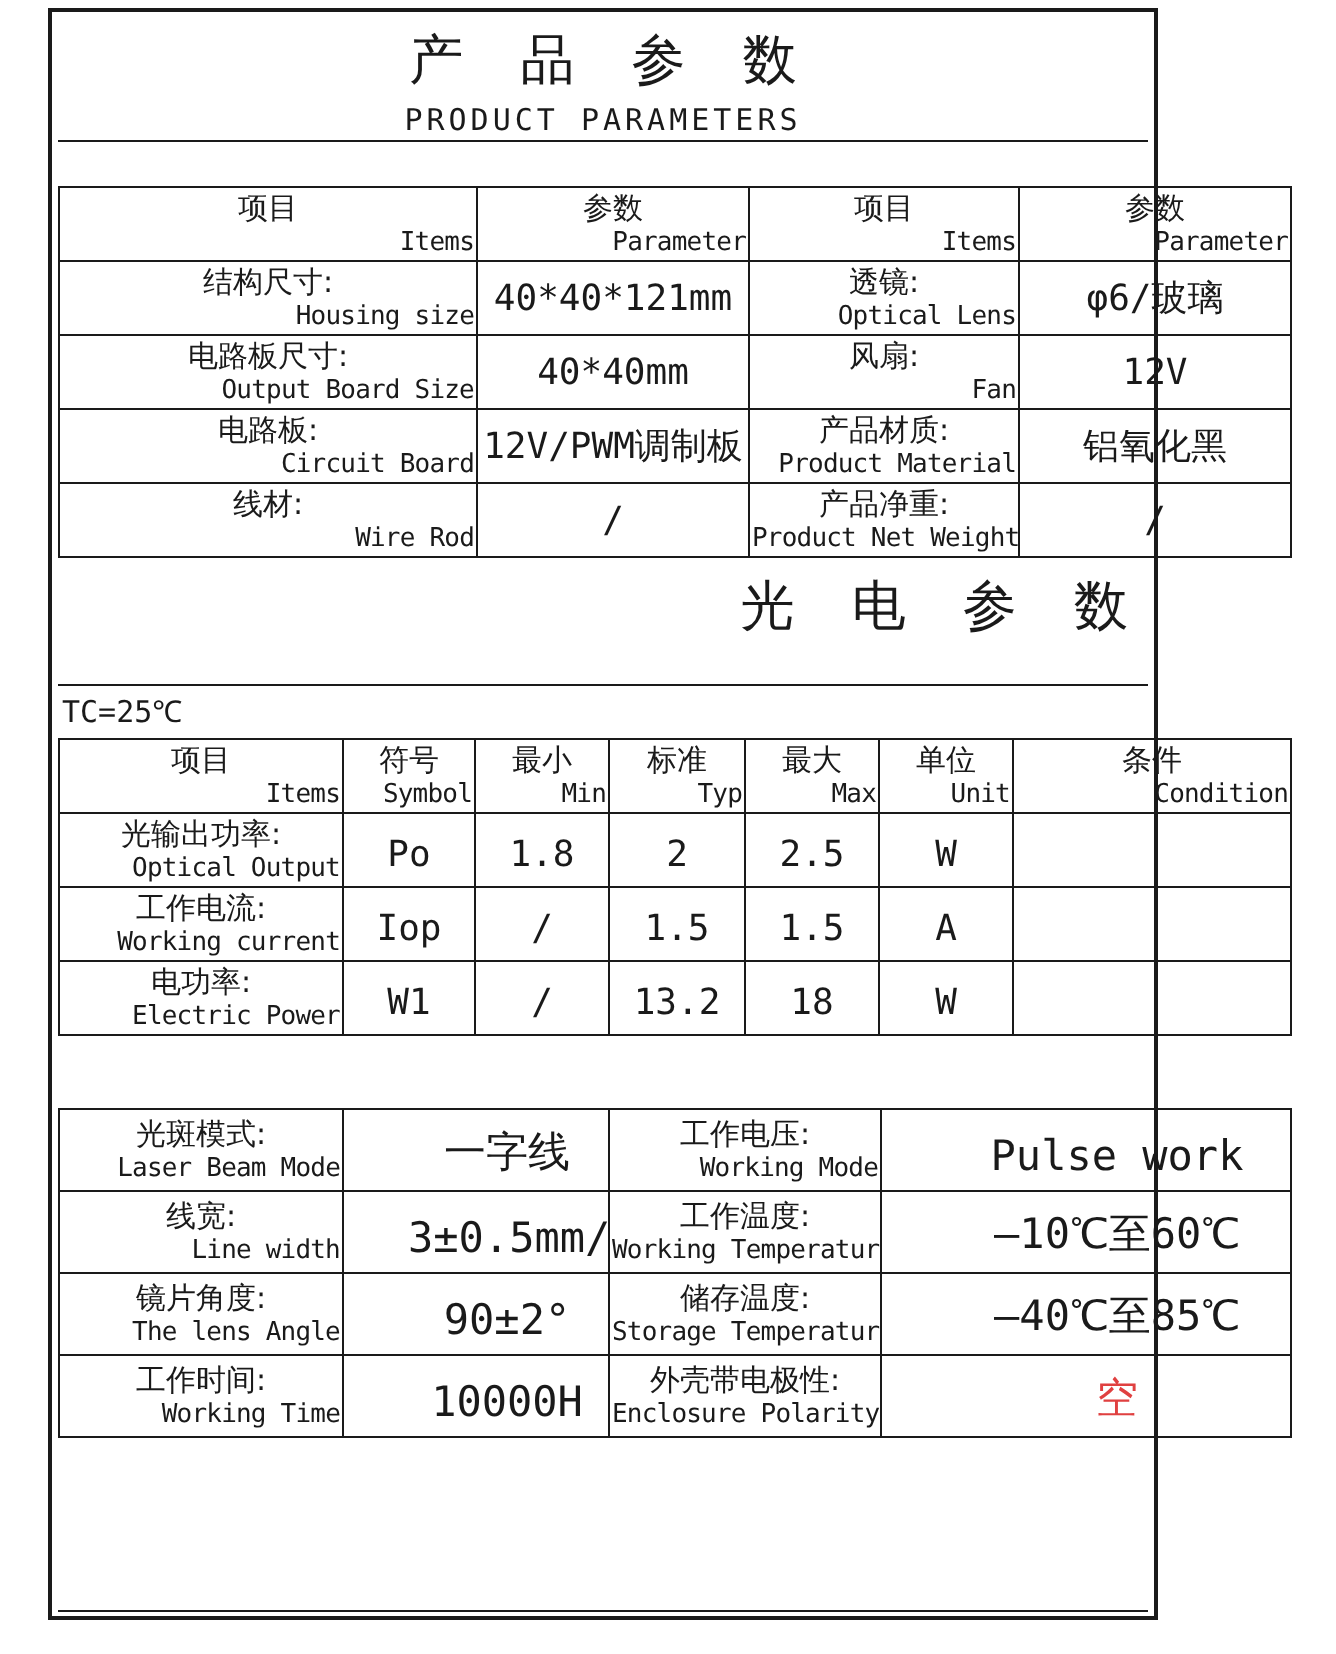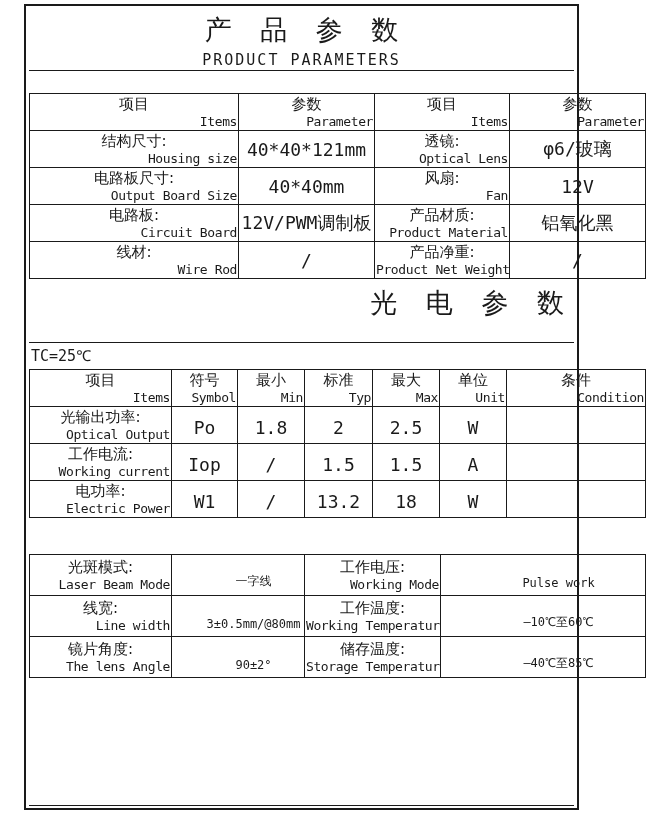--- a/index.html
+++ b/index.html
@@ -44,21 +44,21 @@
   .en {
     font-size: 13px; line-height: 17px; letter-spacing: -0.4px; white-space: nowrap;
     font-family: "DejaVu Sans Mono", "Liberation Mono", monospace;
     text-align: right;
   }
   .val {
     font-size: 18px; font-family: "DejaVu Sans Mono", "Liberation Mono", monospace;
     white-space: nowrap;
   }
   .vbottom { vertical-align: bottom; padding-bottom: 5px; }
-  .t3 .val { font-size: 12px; padding-left: 32px; }
+  .t3 .val { font-size: 21px; padding-left: 32px; }
   .red-text { color: #e04040; }
 
   .bottom-line { margin-top: auto; height: 3px; border-top: 1.5px solid #1a1a1a; }
 </style>
 </head>
 <body>
 
 <div class="frame">
   <div class="content">
 
@@ -271,18 +271,30 @@
           <div class="zh">镜片角度:</div>
           <div class="en">The lens Angle</div>
         </td>
         <td class="val vbottom">90±2°</td>
         <td>
           <div class="zh">储存温度:</div>
           <div class="en">Storage Temperature</div>
         </td>
         <td class="val vbottom">—40℃至85℃</td>
       </tr>
+      <tr>
+        <td>
+          <div class="zh">工作时间:</div>
+          <div class="en">Working Time</div>
+        </td>
+        <td class="val vbottom">10000H</td>
+        <td>
+          <div class="zh">外壳带电极性:</div>
+          <div class="en">Enclosure Polarity</div>
+        </td>
+        <td class="val vbottom red-text">空</td>
+      </tr>
     </tbody>
       </table>
 
     <div class="bottom-line"></div>
   </div>
 </div>
 
 </body></html>

